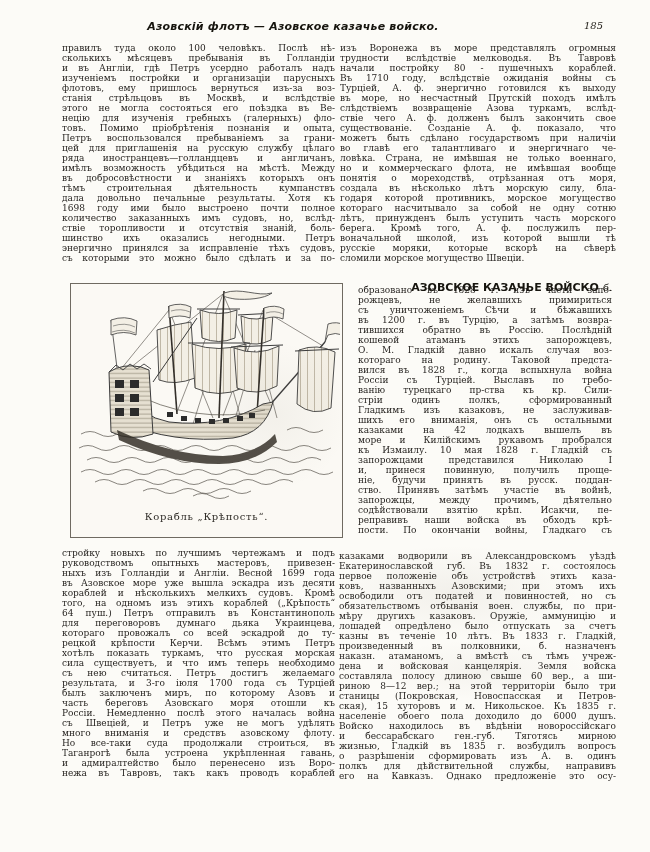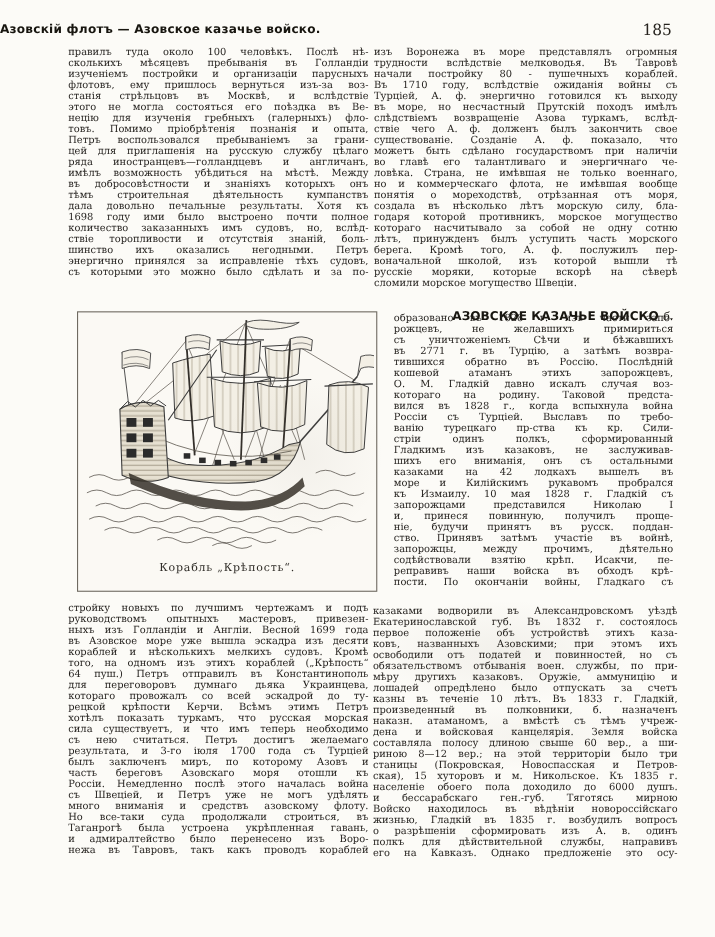--- a/index.html
+++ b/index.html
@@ -4,25 +4,26 @@
 <style>
   html,body{margin:0;padding:0;}
   body{
     width:650px;height:852px;position:relative;overflow:hidden;
     background:#fcfbf7;
     font-family:"DejaVu Serif", serif;
     color:#211e1b;
   }
   .page{position:absolute;inset:0;}
   .header-title{
-    position:absolute;top:20px;left:0;right:64px;text-align:left;
+    position:absolute;top:20px;left:0;right:64px;text-align:center;
     font-family:"DejaVu Sans", sans-serif;font-weight:bold;font-size:11px;letter-spacing:.2px;
     color:#17150f;
-  }
-  .page-number{position:absolute;top:20px;left:584px;font-size:14px;color:#26231e;}
+    font-style:italic;
+  }
+  .page-number{position:absolute;top:20px;left:584px;font-size:10px;color:#26231e;font-style:italic;}
   .txtblock{position:absolute;}
   .tline{
     font-size:9px;line-height:10px;height:10px;overflow:hidden;
     text-align:justify;text-align-last:justify;
     word-spacing:.02em;
   }
   .tline.ragged{text-align:left;text-align-last:left;}
   figure.shipfig{
     position:absolute;left:70px;top:283px;width:273px;height:255px;margin:0;
     border:1px solid #6f6a61;box-sizing:border-box;background:#fbf9f4;padding:2px 2px 0 2px;
@@ -52,20 +53,21 @@
 <body>
 
 <div class="page">
 
   <div class="header-title">Азовскій флотъ — Азовское казачье войско.</div>
   <div class="page-number">185</div>
 
   <div class="txtblock" style="left:62px;top:43px;width:273px;">
       <div class="tline">правилъ туда около 100 человѣкъ. Послѣ нѣ-</div>
       <div class="tline">сколькихъ мѣсяцевъ пребыванія въ Голландіи</div>
+      <div class="tline">и въ Англіи, гдѣ Петръ усердно работалъ надъ</div>
       <div class="tline">изученіемъ постройки и организаціи парусныхъ</div>
       <div class="tline">флотовъ, ему пришлось вернуться изъ-за воз-</div>
       <div class="tline">станія стрѣльцовъ въ Москвѣ, и вслѣдствіе</div>
       <div class="tline">этого не могла состояться его поѣздка въ Ве-</div>
       <div class="tline">нецію для изученія гребныхъ (галерныхъ) фло-</div>
       <div class="tline">товъ. Помимо пріобрѣтенія познанія и опыта,</div>
       <div class="tline">Петръ воспользовался пребываніемъ за грани-</div>
       <div class="tline">цей для приглашенія на русскую службу цѣлаго</div>
       <div class="tline">ряда иностранцевъ—голландцевъ и англичанъ,</div>
       <div class="tline">имѣлъ возможность убѣдиться на мѣстѣ. Между</div>
@@ -238,21 +240,21 @@
 
   <div class="section-heading">
     <span>АЗОВСКОЕ КАЗАЧЬЕ ВОЙСКО</span>
     <span class="suffix">б.</span>
   </div>
 
   <div class="txtblock" style="left:358px;top:285px;width:254px;">
       <div class="tline">образовано въ 1828 г. изъ части запо-</div>
       <div class="tline">рожцевъ, не желавшихъ примириться</div>
       <div class="tline">съ уничтоженіемъ Сѣчи и бѣжавшихъ</div>
-      <div class="tline">въ 2771 г. въ Турцію, а затѣмъ возвра-</div>
+      <div class="tline">въ 1200 г. въ Турцію, а затѣмъ возвра-</div>
       <div class="tline">тившихся обратно въ Россію. Послѣдній</div>
       <div class="tline">кошевой атаманъ этихъ запорожцевъ,</div>
       <div class="tline">О. М. Гладкій давно искалъ случая воз-</div>
       <div class="tline">котораго на родину. Таковой предста-</div>
       <div class="tline">вился въ 1828 г., когда вспыхнула война</div>
       <div class="tline">Россіи съ Турціей. Выславъ по требо-</div>
       <div class="tline">ванію турецкаго пр-ства къ кр. Сили-</div>
       <div class="tline">стріи одинъ полкъ, сформированный</div>
       <div class="tline">Гладкимъ изъ казаковъ, не заслуживав-</div>
       <div class="tline">шихъ его вниманія, онъ съ остальными</div>
@@ -280,22 +282,22 @@
       <div class="tline">лошадей опредѣлено было отпускать за счетъ</div>
       <div class="tline">казны въ теченіе 10 лѣтъ. Въ 1833 г. Гладкій,</div>
       <div class="tline">произведенный въ полковники, б. назначенъ</div>
       <div class="tline">наказн. атаманомъ, а вмѣстѣ съ тѣмъ учреж-</div>
       <div class="tline">дена и войсковая канцелярія. Земля войска</div>
       <div class="tline">составляла полосу длиною свыше 60 вер., а ши-</div>
       <div class="tline">риною 8—12 вер.; на этой территоріи было три</div>
       <div class="tline">станицы (Покровская, Новоспасская и Петров-</div>
       <div class="tline">ская), 15 хуторовъ и м. Никольское. Къ 1835 г.</div>
       <div class="tline">населеніе обоего пола доходило до 6000 душъ.</div>
+      <div class="tline">Войско находилось въ вѣдѣніи новороссійскаго</div>
       <div class="tline">и бессарабскаго ген.-губ. Тяготясь мирною</div>
-      <div class="tline">Войско находилось въ вѣдѣніи новороссійскаго</div>
       <div class="tline">жизнью, Гладкій въ 1835 г. возбудилъ вопросъ</div>
       <div class="tline">о разрѣшеніи сформировать изъ А. в. одинъ</div>
       <div class="tline">полкъ для дѣйствительной службы, направивъ</div>
       <div class="tline">его на Кавказъ. Однако предложеніе это осу-</div>
     </div>
 
   <div class="blob blob-a"></div>
   <div class="blob blob-b"></div>
   <div class="blob blob-c"></div>
 

